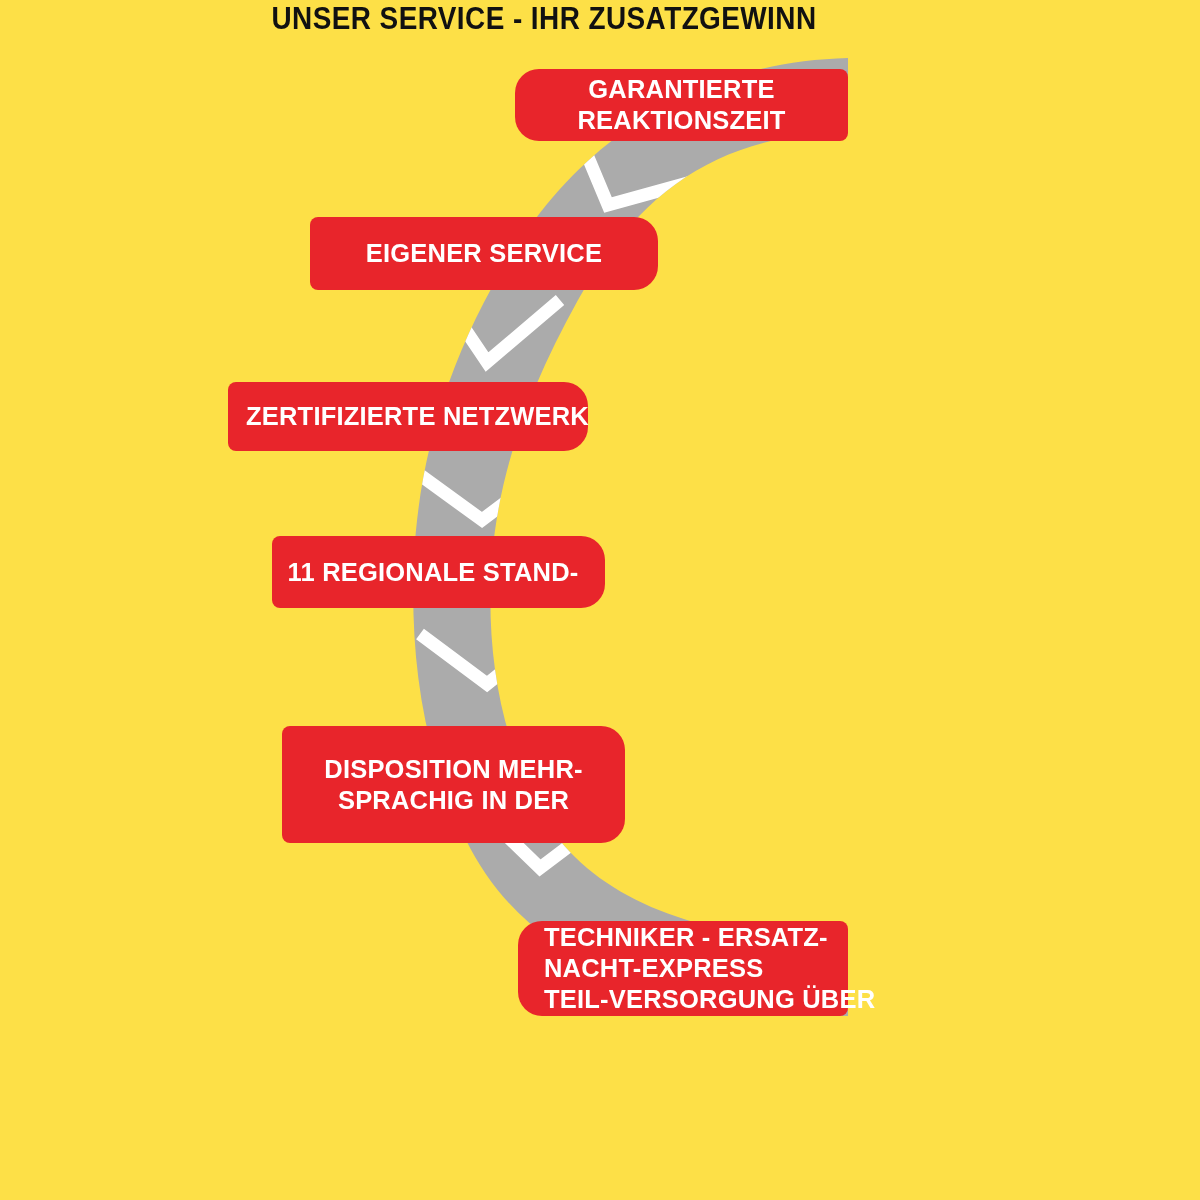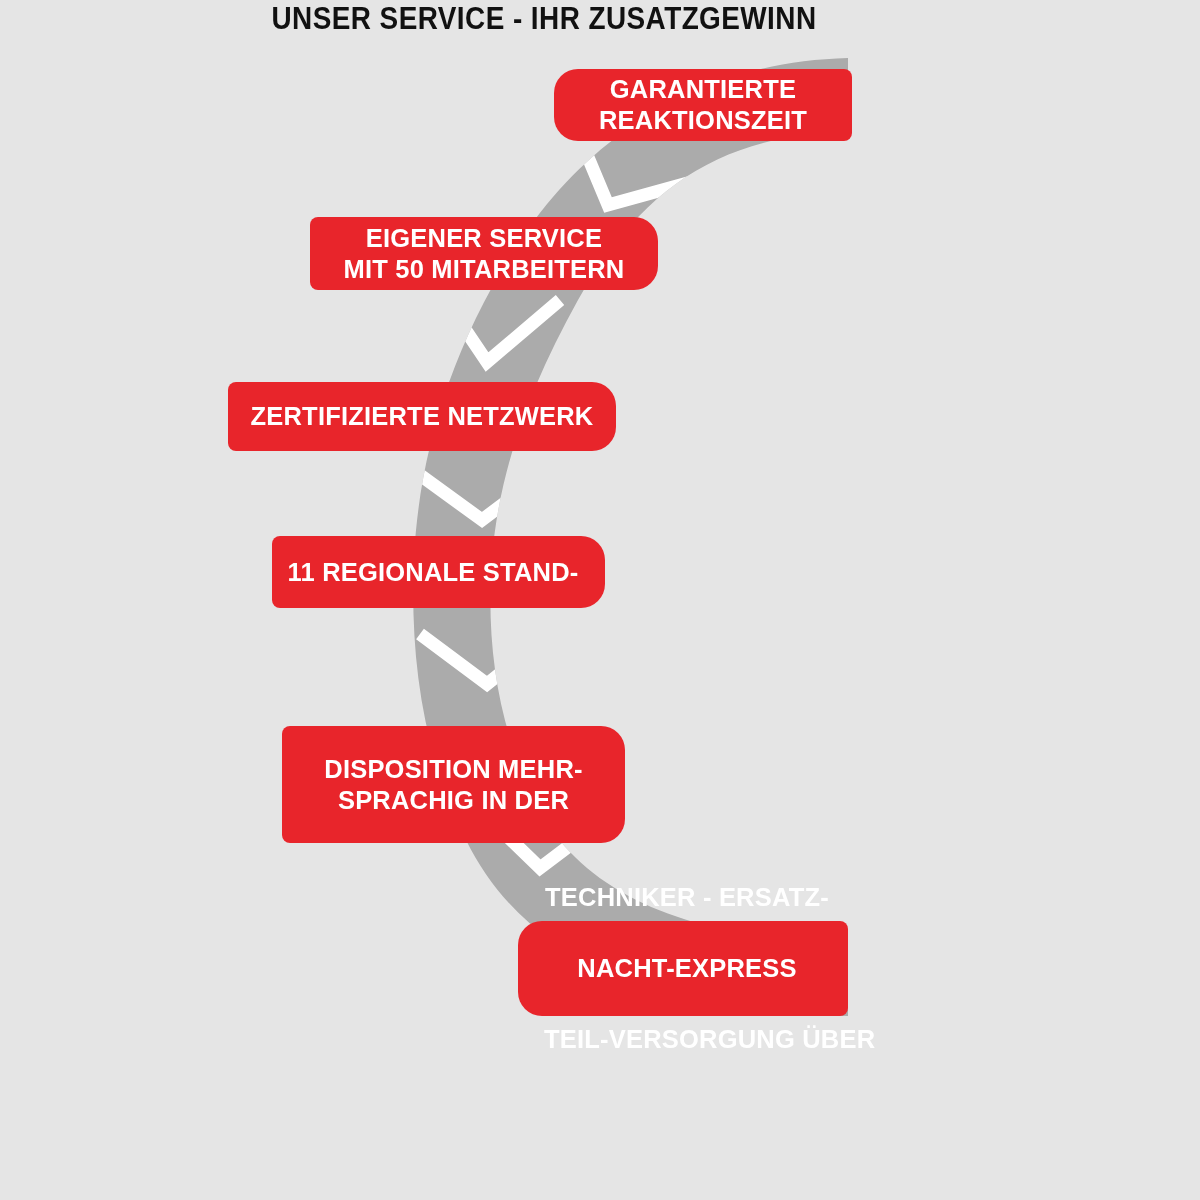--- a/index.html
+++ b/index.html
@@ -4,21 +4,21 @@
 <style>
   html, body {
     margin: 0;
     padding: 0;
     background: #ffffff;
   }
   #stage {
     position: relative;
     width: 1200px;
     height: 1200px;
-    background: #e5e5e5;
+    background: #fde047;
     overflow: hidden;
     font-family: "Liberation Sans", sans-serif;
   }
 
   
   #title {
     position: absolute;
     left: 236px;
     top: 2px;
     width: 616px;
@@ -67,26 +67,26 @@
     border-radius: 24px 8px 8px 24px;
     text-align: center;
     padding: 0 18px;
   }
   
   .box.anchor-left {
     border-radius: 8px 24px 24px 8px;
     text-align: center;
     padding: 0 18px;
   }
-  .box.align-left { text-align: center; padding-left: 26px; gap: 40px; }
+  .box.align-left { text-align: left; padding-left: 26px; }
 
   
-  #box-1 { left: 515px; top: 69px;  width: 298px; height: 72px; margin-left: 39px; }
+  #box-1 { left: 515px; top: 69px;  width: 333px; height: 72px; }
   #box-2 { left: 310px; top: 217px; width: 348px; height: 73px; }
-  #box-3 { left: 228px; top: 382px; width: 388px; height: 69px; }
+  #box-3 { left: 228px; top: 382px; width: 360px; height: 69px; }
   #box-4 { left: 272px; top: 536px; width: 333px; height: 72px; padding-left: 7px; }
   #box-5 { left: 282px; top: 726px; width: 343px; height: 117px; }
   #box-6 { left: 518px; top: 921px; width: 330px; height: 95px; }
 </style>
 </head>
 <body>
 
 <div id="stage">
 
   <div id="title">UNSER SERVICE - IHR ZUSATZGEWINN</div>
@@ -123,21 +123,20 @@
     </g>
   </svg>
 
   <div id="box-1" class="box anchor-right">
     <span class="line">GARANTIERTE</span>
     <span class="line">REAKTIONSZEIT</span>
   </div>
 
   <div id="box-2" class="box anchor-left">
     <span class="line">EIGENER SERVICE</span>
-    <span class="line">MIT 50 MITARBEITERN</span>
   </div>
 
   <div id="box-3" class="box anchor-left">
     <span class="line">ZERTIFIZIERTE NETZWERK</span>
   </div>
 
   <div id="box-4" class="box anchor-left">
     <span class="line">11 REGIONALE STAND-</span>
   </div>
 

